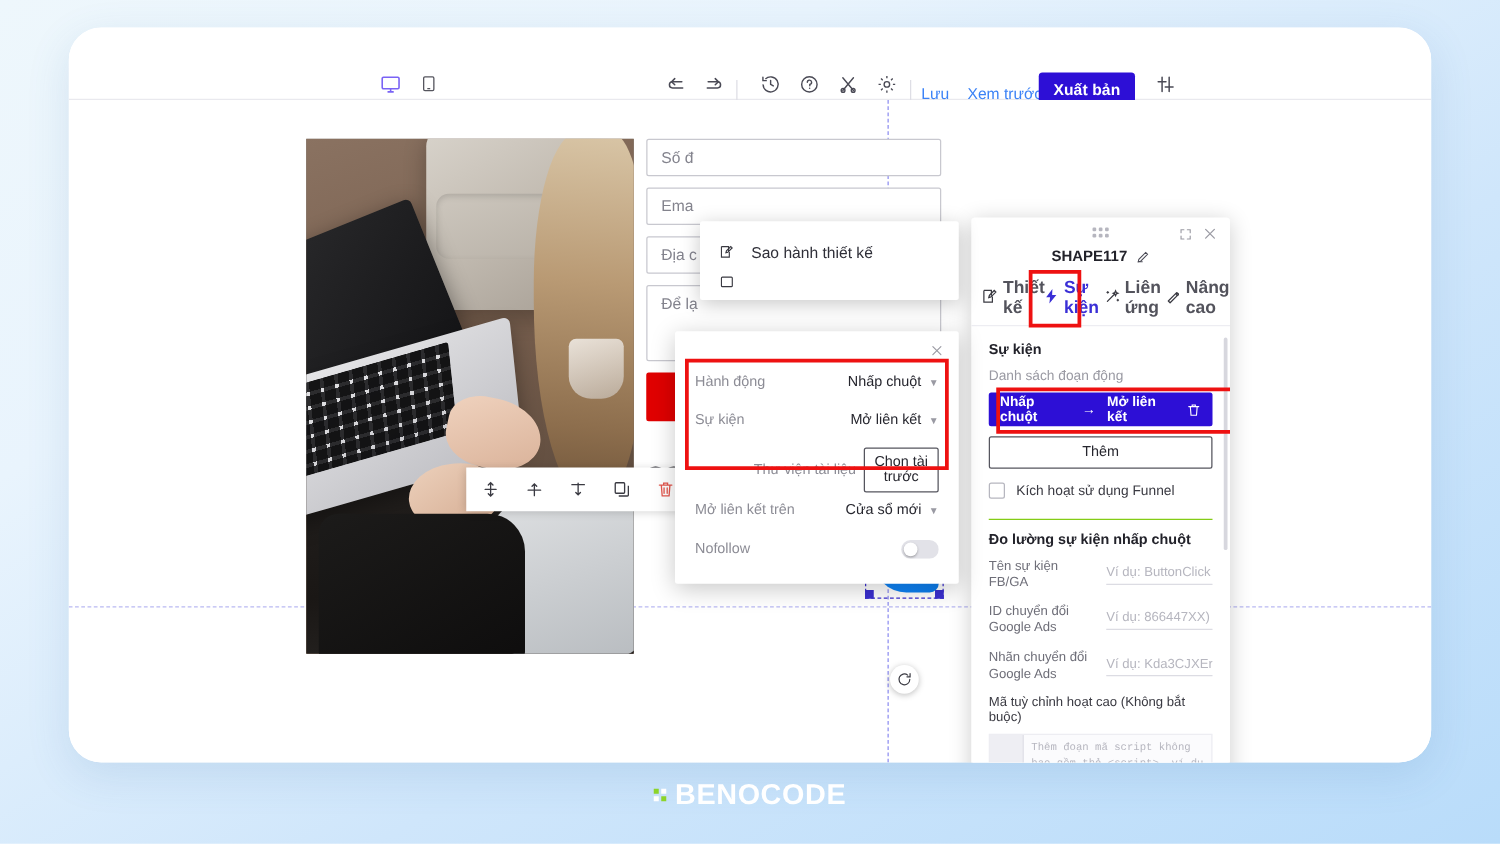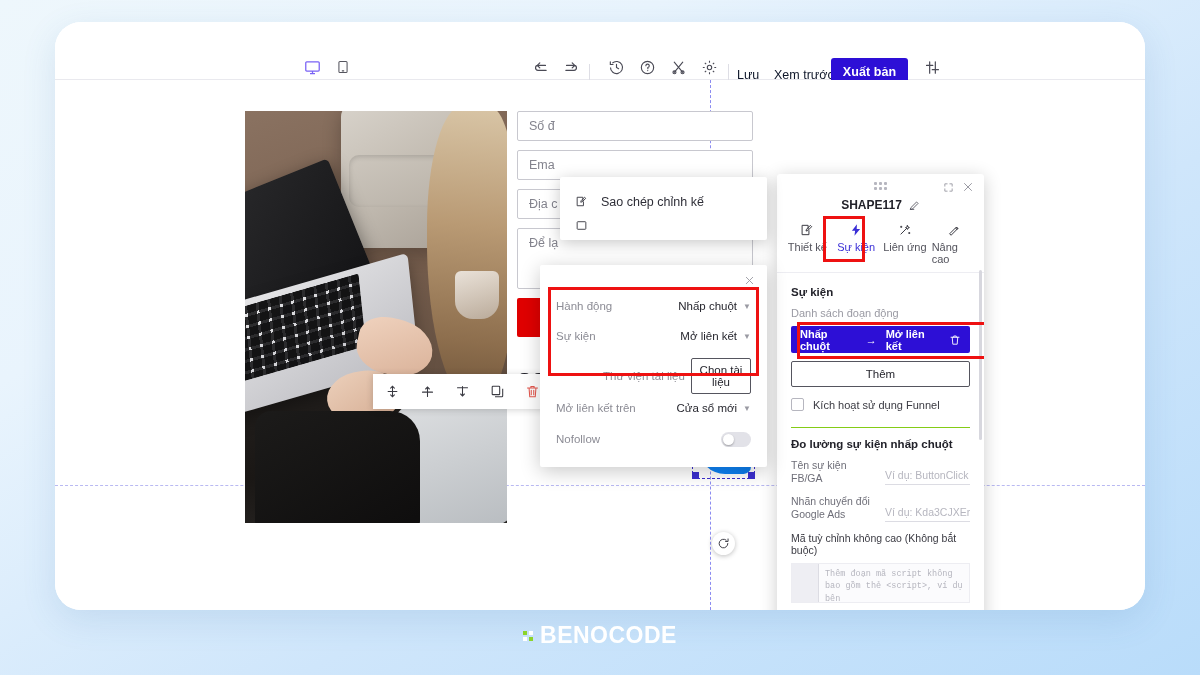--- a/index.html
+++ b/index.html
@@ -37,21 +37,21 @@
     width: 26px; height: 26px;
     color: #4a4a55;
   }
   .tb-icon svg { display:block; }
   .tb-sep {
     position: absolute; top: 42px; width: 1px; height: 20px;
     background: #dedee5;
   }
   .tb-text {
     position: absolute;
-    font-size: 12.5px; color: #0f172a;
+    font-size: 12.5px; color: #3b82f6;
     white-space: nowrap;
     top: 46px;
   }
   #publish-btn {
     position: absolute;
     left: 776px; top: 36px;
     width: 77px; height: 27px;
     background: #2d0fd6;
     color: #fff;
     font-size: 12.5px; font-weight: bold;
@@ -344,22 +344,22 @@
   }
   #rp-title .pen { color:#4a4a55; display:flex;align-items:center;}
   #rp-tabs {
     margin-top: 9px;
     display:flex; justify-content:space-around;
     padding: 0 6px 7px;
     border-bottom: 1px solid #ededf2;
     position:relative;
   }
   .rp-tab {
-    display:flex;flex-direction:column;align-items:center;gap:3px;
-    font-size:11px; color:#53535c; cursor:pointer; width:44px;
+    display:flex;flex-direction:row;align-items:center;gap:3px;
+    font-size:14px; color:#53535c; cursor:pointer; width:44px;font-weight:bold;
   }
   .rp-tab .ti { height:17px;display:flex;align-items:center;justify-content:center;color:#3a3a42;}
   .rp-tab.active { color:#3a2fd6; }
   .rp-tab.active .ti { color:#3a2fd6; }
   #rp-tab-hl {
     position:absolute; left:46px; top:-5px;
     width:42px; height:46px;
     border:3px solid #ee1111; pointer-events:none;
   }
   #rp-body { padding: 13px 14px 0; }
@@ -390,21 +390,21 @@
     font-size:11.5px;color:#26262e;cursor:pointer; background:#fff;
   }
   #funnel-row {
     margin-top: 11px;
     display:flex;align-items:center;gap:9px;
     font-size:11px;color:#3a3a42;
   }
   .cbox { width:13px;height:13px;border:1px solid #b6b6bf;border-radius:2px;flex:0 0 auto;}
   #measure-sec { margin-top: 16px; border-top:1px solid #84cc16; padding-top:10px; }
   .mrow {
-    display:flex; align-items:flex-end; gap:8px;
+    display:flex; align-items:center; gap:8px;
     margin-bottom: 10px;
   }
   .mrow .ml { font-size:10.5px; color:#6e6e78; flex:0 0 86px; line-height:1.25; }
   .mrow .mi {
     flex:1; border-bottom:1px solid #dcdce3;
     font-size:10.5px; color:#b6b6bf; padding-bottom:3px;
     white-space:nowrap; overflow:hidden;
   }
   #adv-label { font-size:10.5px; color:#3a3a42; margin: 2px 0 7px; }
   #code-box {
@@ -590,21 +590,21 @@
     </div>
 
     <div id="ctx-menu">
       <div class="ctx-item">
         <span class="ci">
           <svg width="13" height="13" viewBox="0 0 24 24" fill="none" stroke="#3a3a42" stroke-width="1.7">
             <path d="M4 4.2h10.5v7.5M4 4.2v15.6h11.6V12"></path>
             <path d="m13.5 12.5 6.3-6.3-2.1-2.1-6.3 6.3-.8 2.9z"></path>
           </svg>
         </span>
-        <span>Sao chép chỉnh kế</span>
+        <span>Sao hành thiết kế</span>
       </div>
       <div class="ctx-item" style="height:18px;overflow:hidden;">
         <span class="ci">
           <svg width="13" height="13" viewBox="0 0 24 24" fill="none" stroke="#3a3a42" stroke-width="1.7">
             <rect x="4" y="5" width="16" height="14" rx="1.4"></rect>
           </svg>
         </span>
       </div>
     </div>
 
@@ -629,21 +629,21 @@
         <span class="lbl">Sự kiện</span>
         <span class="val">
           <span>Mở liên kết</span>
           <span class="caret">▼</span>
         </span>
       </div>
 
 
       <div class="lp-row" style="margin-top:8px;height:34px;margin-left:47px;">
         <span class="lbl">Thư viện tài liệu</span>
-        <button class="lp-btn">Chọn tài liệu</button>
+        <button class="lp-btn">Chọn tài trước</button>
       </div>
 
       <div class="lp-row" style="height:30px;">
         <span class="lbl">Mở liên kết trên</span>
         <span class="val">
           <span>Cửa sổ mới</span>
           <span class="caret">▼</span>
         </span>
       </div>
 
@@ -755,27 +755,31 @@
         </div>
 
         <div id="measure-sec">
           <div class="rp-h">Đo lường sự kiện nhấp chuột</div>
 
           <div class="mrow">
             <span class="ml">Tên sự kiện FB/GA</span>
             <span class="mi">Ví dụ: ButtonClick</span>
           </div>
 
+          <div class="mrow">
+            <span class="ml">ID chuyển đổi Google Ads</span>
+            <span class="mi">Ví dụ: 866447XX)</span>
+          </div>
 
           <div class="mrow">
             <span class="ml">Nhãn chuyển đổi Google Ads</span>
             <span class="mi">Ví dụ: Kda3CJXEr</span>
           </div>
 
-          <div id="adv-label">Mã tuỳ chỉnh không cao (Không bắt buộc)</div>
+          <div id="adv-label">Mã tuỳ chỉnh hoạt cao (Không bắt buộc)</div>
 
           <div id="code-box">
             <div id="code-gutter"></div>
             <div id="code-text">Thêm đoạn mã script không bao gồm thẻ &lt;script&gt;, ví dụ bên</div>
           </div>
         </div>
       </div>
 
       <div id="rp-scroll"></div>
     </div>

